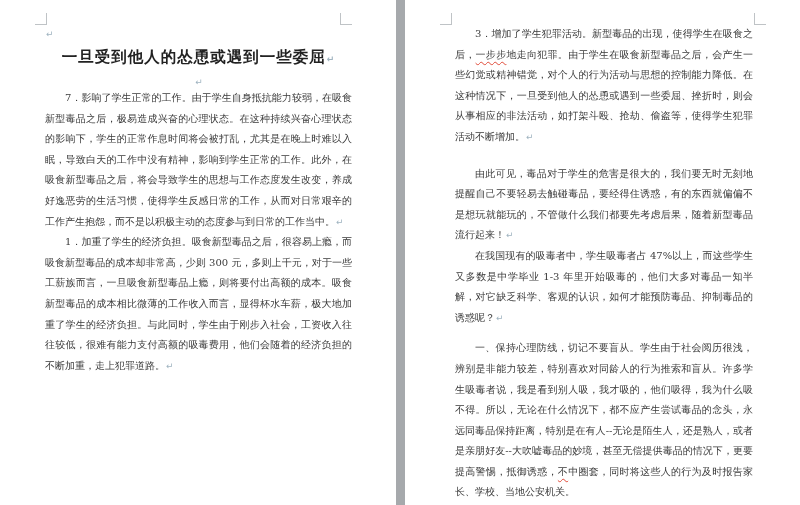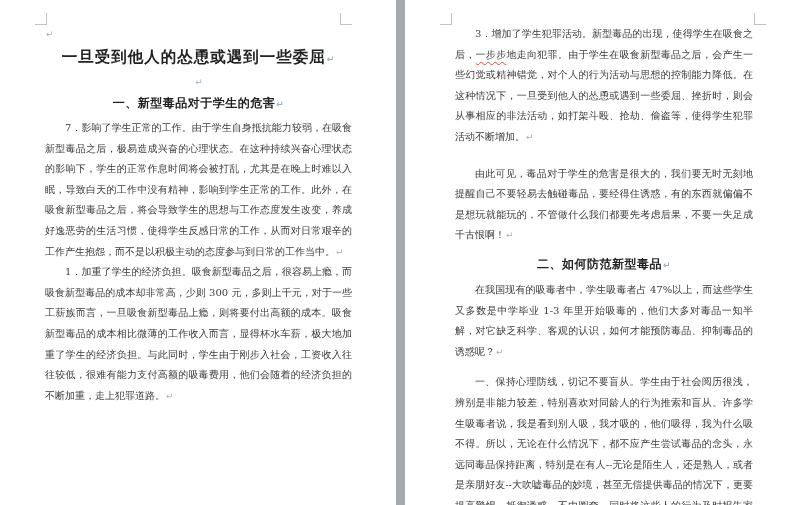--- a/index.html
+++ b/index.html
@@ -57,31 +57,29 @@
 </head>
 <body>
 
 <div class="page" id="page1">
   <div class="crop tl" style="left:35px; top:13px;"></div>
   <div class="crop tr" style="left:340px; top:13px;"></div>
   <div class="content">
     <div class="empty-par-first"><span class="pmark">↵</span></div>
     <h1 class="doc-title"><span>一旦受到他人的怂恿或遇到一些委屈</span><span class="pmark">↵</span></h1>
     <div class="empty-line"><span class="pmark">↵</span></div>
-    <h2 class="sec-heading"><span>一、新型毒品对于学生的危害</span><span class="pmark">↵</span></h2>
     <p class="body"><span>7．影响了学生正常的工作。由于学生自身抵抗能力较弱，在吸食新型毒品之后，极易造成兴奋的心理状态。在这种持续兴奋心理状态的影响下，学生的正常作息时间将会被打乱，尤其是在晚上时难以入眠，导致白天的工作中没有精神，影响到学生正常的工作。此外，在吸食新型毒品之后，将会导致学生的思想与工作态度发生改变，养成好逸恶劳的生活习惯，使得学生反感日常的工作，从而对日常艰辛的工作产生抱怨，而不是以积极主动的态度参与到日常的工作当中。</span><span class="pmark">↵</span></p>
     <p class="body"><span>1．加重了学生的经济负担。吸食新型毒品之后，很容易上瘾，而吸食新型毒品的成本却非常高，少则 300 元，多则上千元，对于一些工薪族而言，一旦吸食新型毒品上瘾，则将要付出高额的成本。吸食新型毒品的成本相比微薄的工作收入而言，显得杯水车薪，极大地加重了学生的经济负担。与此同时，学生由于刚步入社会，工资收入往往较低，很难有能力支付高额的吸毒费用，他们会随着的经济负担的不断加重，走上犯罪道路。</span><span class="pmark">↵</span></p>
   </div>
 </div>
 
 <div class="gutter"></div>
 
 <div class="page" id="page2">
   <div class="crop tl" style="left:35px; top:13px;"></div>
   <div class="crop tr" style="left:349px; top:13px;"></div>
   <div class="content">
     <p class="body p1"><span>3．增加了学生犯罪活动。新型毒品的出现，使得学生在吸食之后，</span><span class="misspell">一步步</span><span>地走向犯罪。由于学生在吸食新型毒品之后，会产生一些幻觉或精神错觉，对个人的行为活动与思想的控制能力降低。在这种情况下，一旦受到他人的怂恿或遇到一些委屈、挫折时，则会从事相应的非法活动，如打架斗殴、抢劫、偷盗等，使得学生犯罪活动不断增加。</span><span class="pmark">↵</span></p>
-    <p class="body"><span>由此可见，毒品对于学生的危害是很大的，我们要无时无刻地提醒自己不要轻易去触碰毒品，要经得住诱惑，有的东西就偏偏不是想玩就能玩的，不管做什么我们都要先考虑后果，不要一失足成千古恨啊！</span><span class="pmark">↵</span></p>
-    <h2 class="sec-heading"><span>二、如何防范新型毒品</span><span class="pmark">↵</span></h2>
+    <p class="body"><span>由此可见，毒品对于学生的危害是很大的，我们要无时无刻地提醒自己不要轻易去触碰毒品，要经得住诱惑，有的东西就偏偏不是想玩就能玩的，不管做什么我们都要先考虑后果，随着新型毒品流行起来！</span><span class="pmark">↵</span></p>
     <p class="body"><span>在我国现有的吸毒者中，学生吸毒者占 47%以上，而这些学生又多数是中学毕业 1-3 年里开始吸毒的，他们大多对毒品一知半解，对它缺乏科学、客观的认识，如何才能预防毒品、抑制毒品的诱惑呢？</span><span class="pmark">↵</span></p>
     <p class="body p4"><span>一、保持心理防线，切记不要盲从。学生由于社会阅历很浅，辨别是非能力较差，特别喜欢对同龄人的行为推索和盲从。许多学生吸毒者说，我是看到别人吸，我才吸的，他们吸得，我为什么吸不得。所以，无论在什么情况下，都不应产生尝试毒品的念头，永远同毒品保持距离，特别是在有人--无论是陌生人，还是熟人，或者是亲朋好友--大吹嘘毒品的妙境，甚至无偿提供毒品的情况下，更要提高警惕，抵御诱惑，</span><span class="misspell">不</span><span>中圈套，同时将这些人的行为及时报告家长、学校、当地公安机关。</span></p>
   </div>
 </div>
 
 </body></html>

